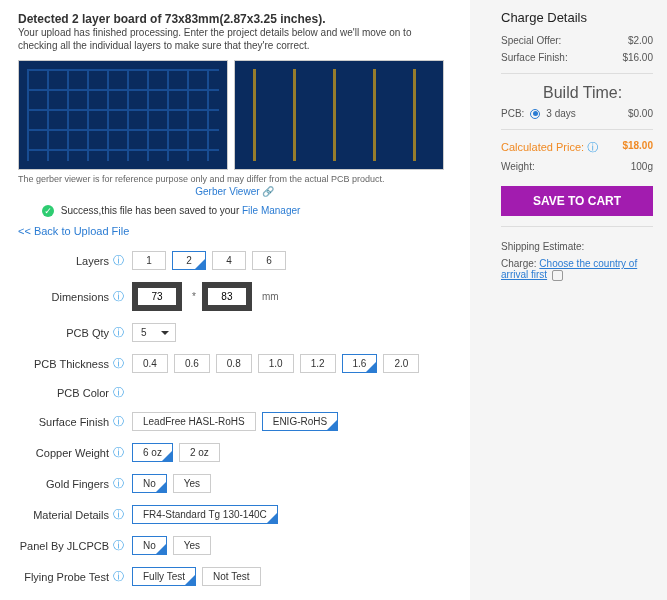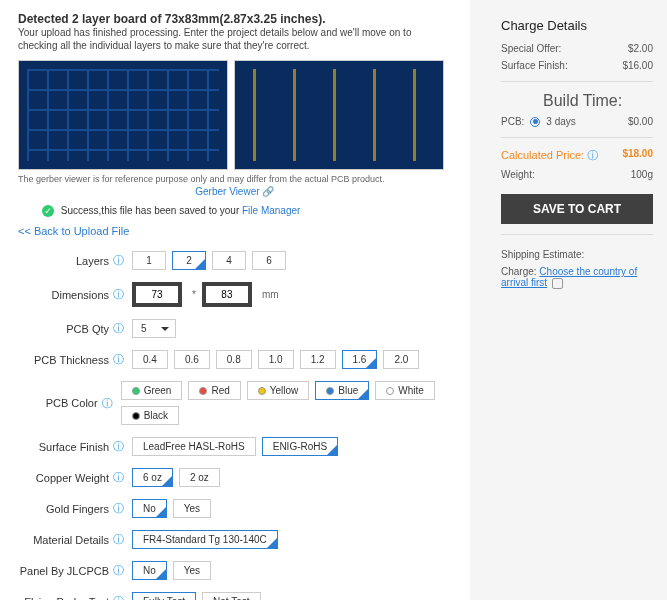--- a/index.html
+++ b/index.html
@@ -22,35 +22,35 @@
   .success .ic { display:inline-block; width:12px; height:12px; border-radius:50%; background:#2ecc71; color:#fff; text-align:center; line-height:12px; font-size:9px; margin-right:4px; }
   .success a, .back { color:#2b7cd3; text-decoration:none; }
   .back { display:block; margin:8px 0 14px; font-size:11px; }
   .row { display:flex; align-items:center; margin-bottom:12px; }
   .lab { width:95px; text-align:right; font-size:11px; color:#333; padding-right:4px; }
   .hint { color:#3ca0e6; font-size:11px; margin-right:8px; }
   .opts { display:flex; flex-wrap:wrap; gap:6px; align-items:center; }
   .opt { border:1px solid #ccc; padding:3px 10px; font-size:10px; cursor:pointer; background:#fff; min-width:34px; text-align:center; position:relative; }
   .opt.sel { border-color:#2b7cd3; }
   .opt.sel::after { content:""; position:absolute; right:0; bottom:0; border:5px solid transparent; border-right-color:#2b7cd3; border-bottom-color:#2b7cd3; }
-  .inp { border:4px solid #404040; padding:3px; width:50px; text-align:center; font-size:10px; }
+  .inp { border:6px solid #404040; padding:3px; width:50px; text-align:center; font-size:10px; }
   .sel-dd { border:1px solid #ccc; padding:3px 18px 3px 8px; font-size:10px; position:relative; min-width:44px; }
   .sel-dd::after { content:""; position:absolute; right:6px; top:7px; border:4px solid transparent; border-top-color:#333; }
   .dot { display:inline-block; width:8px; height:8px; border-radius:50%; margin-right:4px; vertical-align:middle; }
   .sx { font-size:10px; color:#666; margin-left:4px; }
-  .side h3 { font-size:13px; margin-bottom:10px; font-weight:normal; color:#222;margin-top:8px; }
+  .side h3 { font-size:13px; margin-bottom:10px; font-weight:normal; color:#222; }
   .line { display:flex; justify-content:space-between; font-size:10px; color:#555; margin-bottom:6px; }
   .sep { border-top:1px solid #ddd; margin:10px 0; }
   .sub { font-size:16px; color:#555; margin-bottom:6px;margin-left:42px; }
   .radio-row { display:flex; align-items:center; gap:6px; font-size:10px; }
   .radio-dot { width:10px; height:10px; border:1px solid #2b7cd3; border-radius:50%; display:inline-flex; align-items:center; justify-content:center; }
   .radio-dot::after { content:""; width:5px; height:5px; background:#2b7cd3; border-radius:50%; }
   .calc { color:#f08a24; font-size:11px; }
   .calc-val { color:#f08a24; font-weight:bold; }
-  .save-btn { background:#404040; color:#fff; border:none; padding:8px 0; width:100%; font-size:12px; font-weight:bold; cursor:pointer; margin-top:8px; }
+  .save-btn { background:#a21caf; color:#fff; border:none; padding:8px 0; width:100%; font-size:12px; font-weight:bold; cursor:pointer; margin-top:8px; }
   .ship { font-size:10px; color:#555; margin-top:14px; }
   .ship a { color:#2b7cd3; text-decoration:underline; }
   .refresh { display:inline-block; width:11px; height:11px; border:1px solid #999; border-radius:2px; vertical-align:middle; margin-left:2px; position:relative; }
 </style>
 </head>
 <body>
 
 <div class="main">
   <div class="title">Detected 2 layer board of 73x83mm(2.87x3.25 inches).</div>
   <div class="desc">Your upload has finished processing. Enter the project details below and we'll move on to checking all the individual layers to make sure that they're correct.</div>
@@ -107,28 +107,20 @@
           <div class="opt">0.8</div>
           <div class="opt">1.0</div>
           <div class="opt">1.2</div>
           <div class="opt sel">1.6</div>
           <div class="opt">2.0</div>
         </div>
       </div>
       <div class="row">
         <span class="lab">PCB Color</span>
         <span class="hint">ⓘ</span>
-        <div class="opts">
-          <div class="opt"><span class="dot" style="background:#2ecc71;border:1px solid #999"></span>Green</div>
-          <div class="opt"><span class="dot" style="background:#e74c3c;border:1px solid #999"></span>Red</div>
-          <div class="opt"><span class="dot" style="background:#f1c40f;border:1px solid #999"></span>Yellow</div>
-          <div class="opt sel"><span class="dot" style="background:#2b7cd3;border:1px solid #999"></span>Blue</div>
-          <div class="opt"><span class="dot" style="background:#fff;border:1px solid #999"></span>White</div>
-          <div class="opt"><span class="dot" style="background:#000;border:1px solid #999"></span>Black</div>
-        </div>
       </div>
       <div class="row">
         <span class="lab">Surface Finish</span>
         <span class="hint">ⓘ</span>
         <div class="opts">
           <div class="opt">LeadFree HASL-RoHS</div>
           <div class="opt sel">ENIG-RoHS</div>
         </div>
       </div>
       <div class="row">

